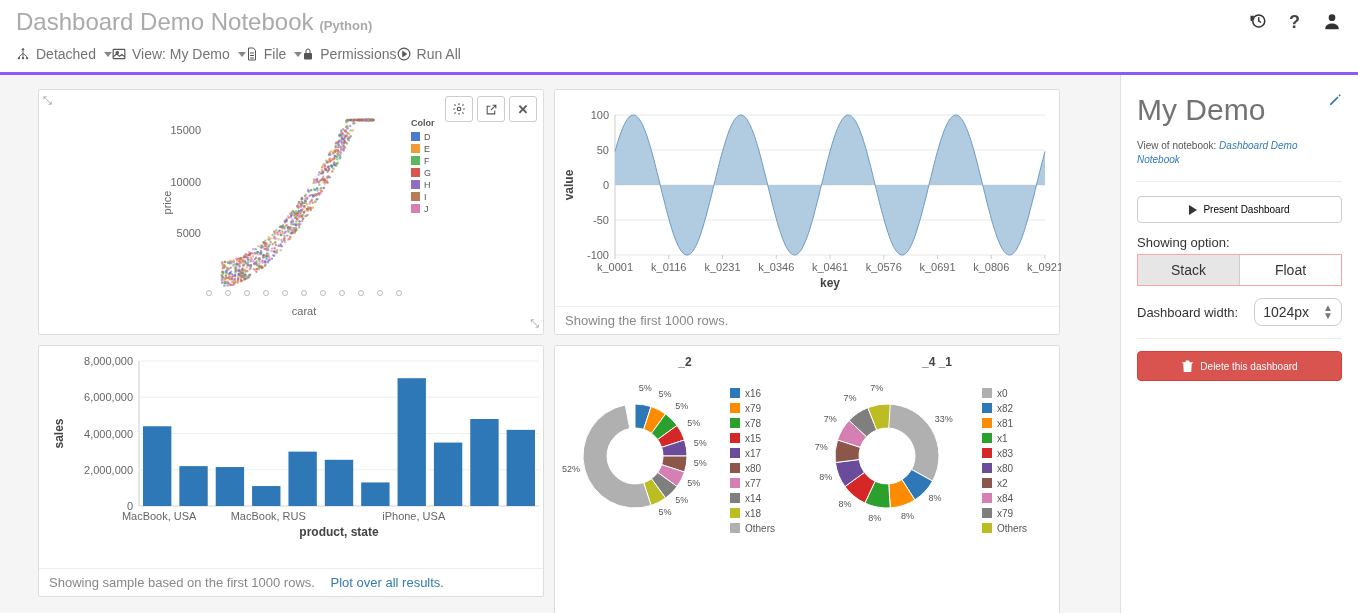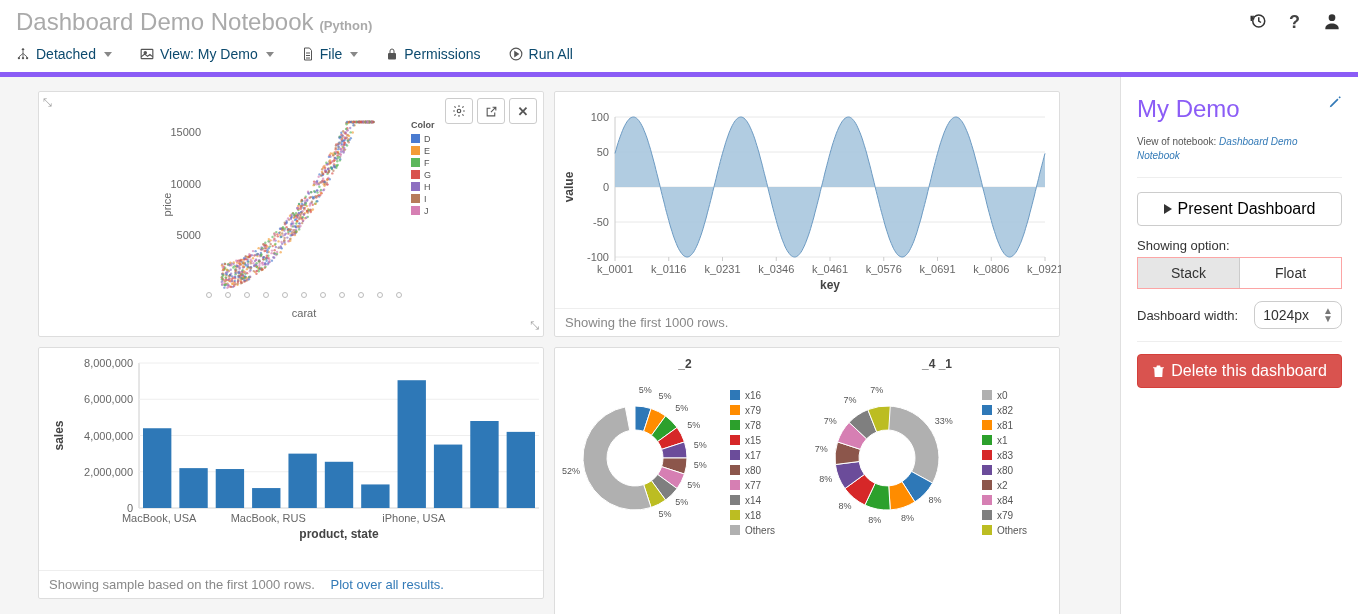--- a/index.html
+++ b/index.html
@@ -3,41 +3,41 @@
 <meta charset="utf-8">
 <style>
 * { box-sizing: border-box; margin: 0; padding: 0; }
 html, body { width: 1358px; height: 614px; font-family: "Helvetica Neue", Helvetica, Arial, sans-serif; font-size: 14px; color: #333; background: #fff; overflow: hidden; }
 .header { padding: 8px 16px 4px; display: flex; align-items: center; justify-content: space-between; }
 .header-left { display: flex; align-items: baseline; gap: 6px; }
 .nb-title { font-size: 24px; font-weight: 300; color: #aaa; }
 .nb-lang { font-size: 13px; color: #aaa; font-weight: 700; }
 .header-right { display: flex; gap: 22px; align-items: center; color: #444; }
 .header-right span { cursor: pointer; }
-.toolbar { padding: 6px 16px 10px; display: flex; gap: 28px; border-bottom: 5px solid #8b5cf6; color: #0c4a6e; font-size: 14px; }
+.toolbar { padding: 6px 16px 10px; display: flex; border-bottom: 3px solid #8b5cf6; color: #737373; font-size: 14px; }
 .toolbar-item { display: inline-flex; align-items: center; gap: 6px; cursor: pointer; }
 .caret { display:inline-block; width:0; height:0; border-left:4px solid transparent; border-right:4px solid transparent; border-top:5px solid #888; vertical-align: middle; margin-left:2px;}
 .content { display: flex; background: #f5f5f5; height: calc(100% - 76px); }
 .canvas { flex: 1; overflow: auto; padding: 14px 14px 0 38px; }
 .grid { display: grid; grid-template-columns: 506px 506px; gap: 10px; }
 .tile { background: #fff; border: 1px solid #ddd; border-radius: 2px; position: relative; display: flex; flex-direction: column; }
 .tile-body { flex: 1; position: relative; }
 .tile-footer { padding: 6px 10px; font-size: 13px; color: #888; border-top: 1px solid #eee; text-align: left; }
 .tile-footer a { color: #337ab7; cursor: pointer; margin-left: 12px; }
 .tile-controls { position: absolute; top: 6px; right: 6px; display: flex; gap: 4px; }
 .icon-btn { width: 28px; height: 26px; border: 1px solid #ccc; border-radius: 3px; background: #fff; display: inline-flex; align-items: center; justify-content: center; cursor: pointer; font-size: 13px; color: #555; }
 .corner { position: absolute; font-size: 11px; color: #999; cursor: nwse-resize; }
 .corner.tl { top: 4px; left: 4px; } .corner.br { bottom: 4px; right: 4px; }
 .sidebar { width: 238px; background: #fff; border-left: 1px solid #e0e0e0; padding: 18px 16px; display: flex; flex-direction: column; gap: 12px; }
 .side-head { display: flex; justify-content: space-between; align-items: flex-start; }
-.side-title { font-size: 24px; font-weight: 300; color: #8b5cf6; }
+.side-title { font-size: 30px; font-weight: 300; color: #737373; }
 .pencil { color: #337ab7; cursor: pointer; font-size: 14px; }
 .side-sub { font-size: 10px; color: #555; line-height: 1.4; }
 .side-sub a { color: #337ab7; font-style: italic; }
-.btn { display: inline-flex; align-items: center; justify-content: center; gap: 6px; border: 1px solid #ccc; background: #fff; border-radius: 4px; padding: 7px 10px; font-size: 16px; cursor: pointer; width: 100%; }
+.btn { display: inline-flex; align-items: center; justify-content: center; gap: 6px; border: 1px solid #ccc; background: #fff; border-radius: 4px; padding: 7px 10px; font-size: 10px; cursor: pointer; width: 100%; }
 .btn-danger { background: #d9534f; border-color: #d43f3a; color: #fff; }
 .seg { display: flex; width: 100%; border: 1px solid #fca5a5; border-radius: 0; overflow: hidden; }
 .seg > div { flex: 1; text-align: center; padding: 7px 0; cursor: pointer; font-size: 14px; }
 .seg > div.active { background: #e6e6e6; }
 .seg > div + div { border-left: 1px solid #ccc; }
 .row-inline { display: flex; align-items: center; justify-content: space-between; gap: 8px; }
 .row-inline label { font-size: 13px; color: #333; }
 .select { border: 1px solid #ccc; border-radius: 8px; padding: 5px 8px; font-size: 14px; background: #fff; cursor: pointer; display: flex; align-items: center; gap: 14px; }
 .select .arrows { font-size: 10px; color: #777; line-height: 8px; display:flex; flex-direction:column; }
 hr.sep { border: none; border-top: 1px solid #eee; margin: 2px 0; }

